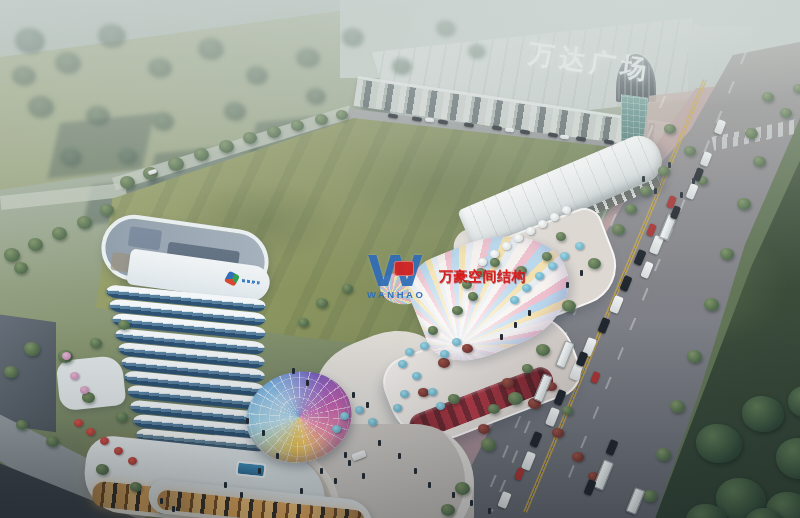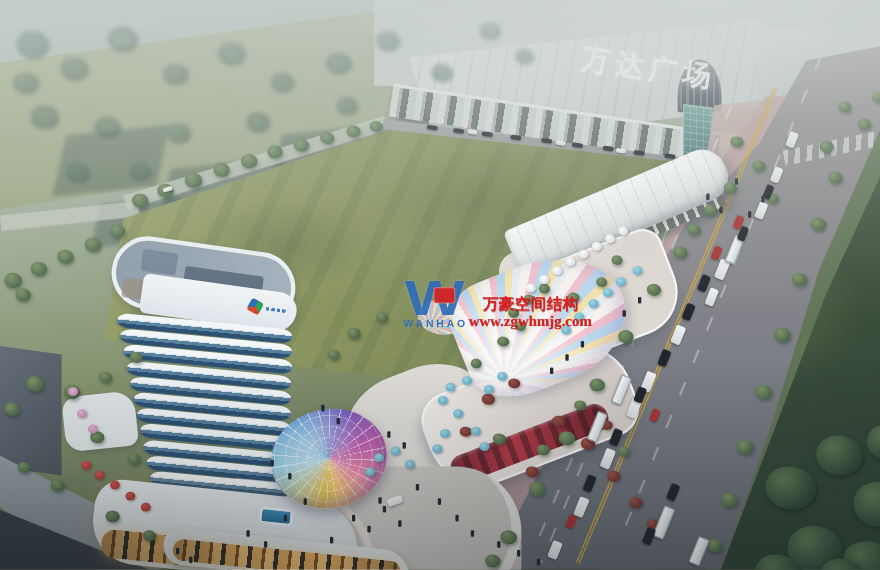--- a/index.html
+++ b/index.html
@@ -534,16 +534,15 @@
     </div>
 
   <div class="haze"></div>
   <div class="vignette"></div>
 
   <div style="left:0;top:0;width:800px;height:518px;pointer-events:none;">
     <div class="wm-w">W</div>
     <div class="wm-badge"></div>
     <div class="wm-wanhao">WANHAO</div>
     <div class="wm-line1">万豪空间结构</div>
-    <div class="wm-line2">www.zgwhmjg.com</div>
   </div>
 
 </div>
 
 </body></html>

